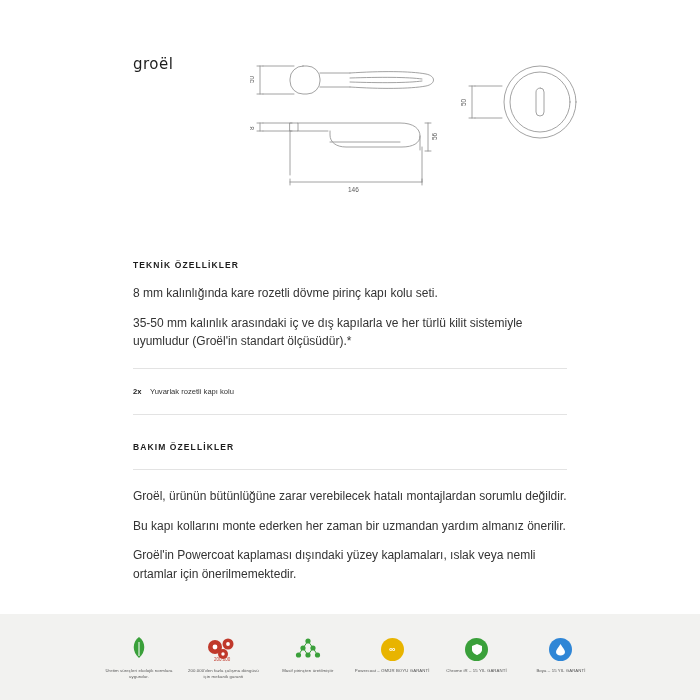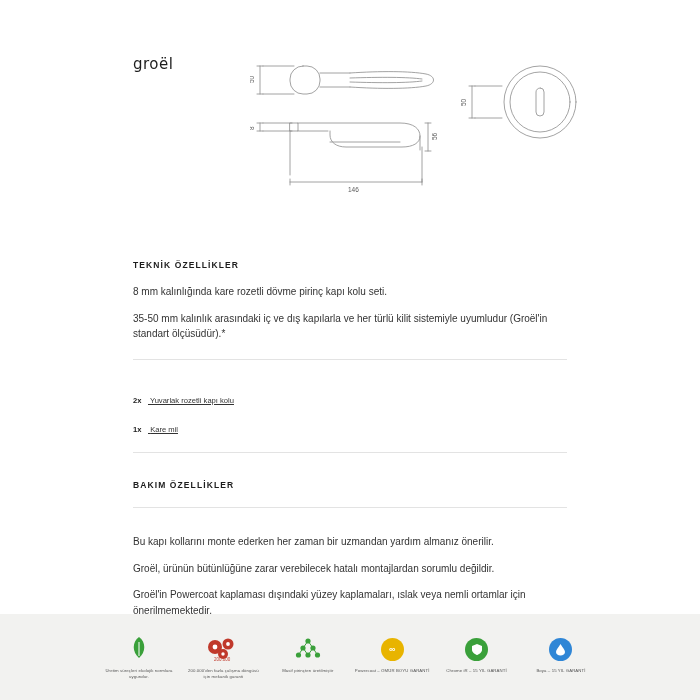--- a/index.html
+++ b/index.html
@@ -57,32 +57,31 @@
     margin-top: 17px;
   }
   .sec-title {
     font-size: 8.5px;
     font-weight: bold;
     letter-spacing: 1.1px;
     color: #1d1d1d;
     margin: 10px 0 14px 0;
   }
   .sec p {
-    margin: 9px 0 11px 0;
-    font-size: 10px;
+    margin: 0 0 11px 0;
+    font-size: 12px;
     line-height: 1.55;
     color: #333;
   }
   .sec p.last { margin-bottom: 4px; }
   .kit-line {
     font-size: 7.6px;
     line-height: 1.5;
-    margin: 18px 0 9px 0;
+    margin: 0 0 9px 0;
     color: #333;
-    text-decoration: underline;
   }
   .kit-qty {
     font-weight: bold;
     display: inline-block;
     min-width: 15px;
     color: #1d1d1d;
   }
 
   
   .footer {
@@ -205,33 +204,29 @@
       <div class="sec-title">TEKNİK ÖZELLİKLER</div>
       <p>8 mm kalınlığında kare rozetli dövme pirinç kapı kolu seti.</p>
       <p style="margin-bottom:2px">35-50 mm kalınlık arasındaki iç ve dış kapılarla ve her türlü kilit sistemiyle uyumludur (Groël'in standart ölçüsüdür).*</p>
     </div>
 
     <div class="sec">
       <div class="kit-line">
         <span class="kit-qty">2x</span>
         <span>Yuvarlak rozetli kapı kolu</span>
       </div>
-      <div class="kit-line">
-        <span class="kit-qty">1x</span>
-        <span>Kare mil</span>
-      </div>
     </div>
 
     <div class="sec">
       <div class="sec-title">BAKIM ÖZELLİKLER</div>
     </div>
 
     <div class="sec">
+      <p>Groël, ürünün bütünlüğüne zarar verebilecek hatalı montajlardan sorumlu değildir.</p>
       <p>Bu kapı kollarını monte ederken her zaman bir uzmandan yardım almanız önerilir.</p>
-      <p>Groël, ürünün bütünlüğüne zarar verebilecek hatalı montajlardan sorumlu değildir.</p>
       <p class="last">Groël'in Powercoat kaplaması dışındaki yüzey kaplamaları, ıslak veya nemli ortamlar için önerilmemektedir.</p>
     </div>
 
   </div>
 
   <div class="footer">
     <div class="badges">
 
       <div class="badge">
         <div class="glyph">

